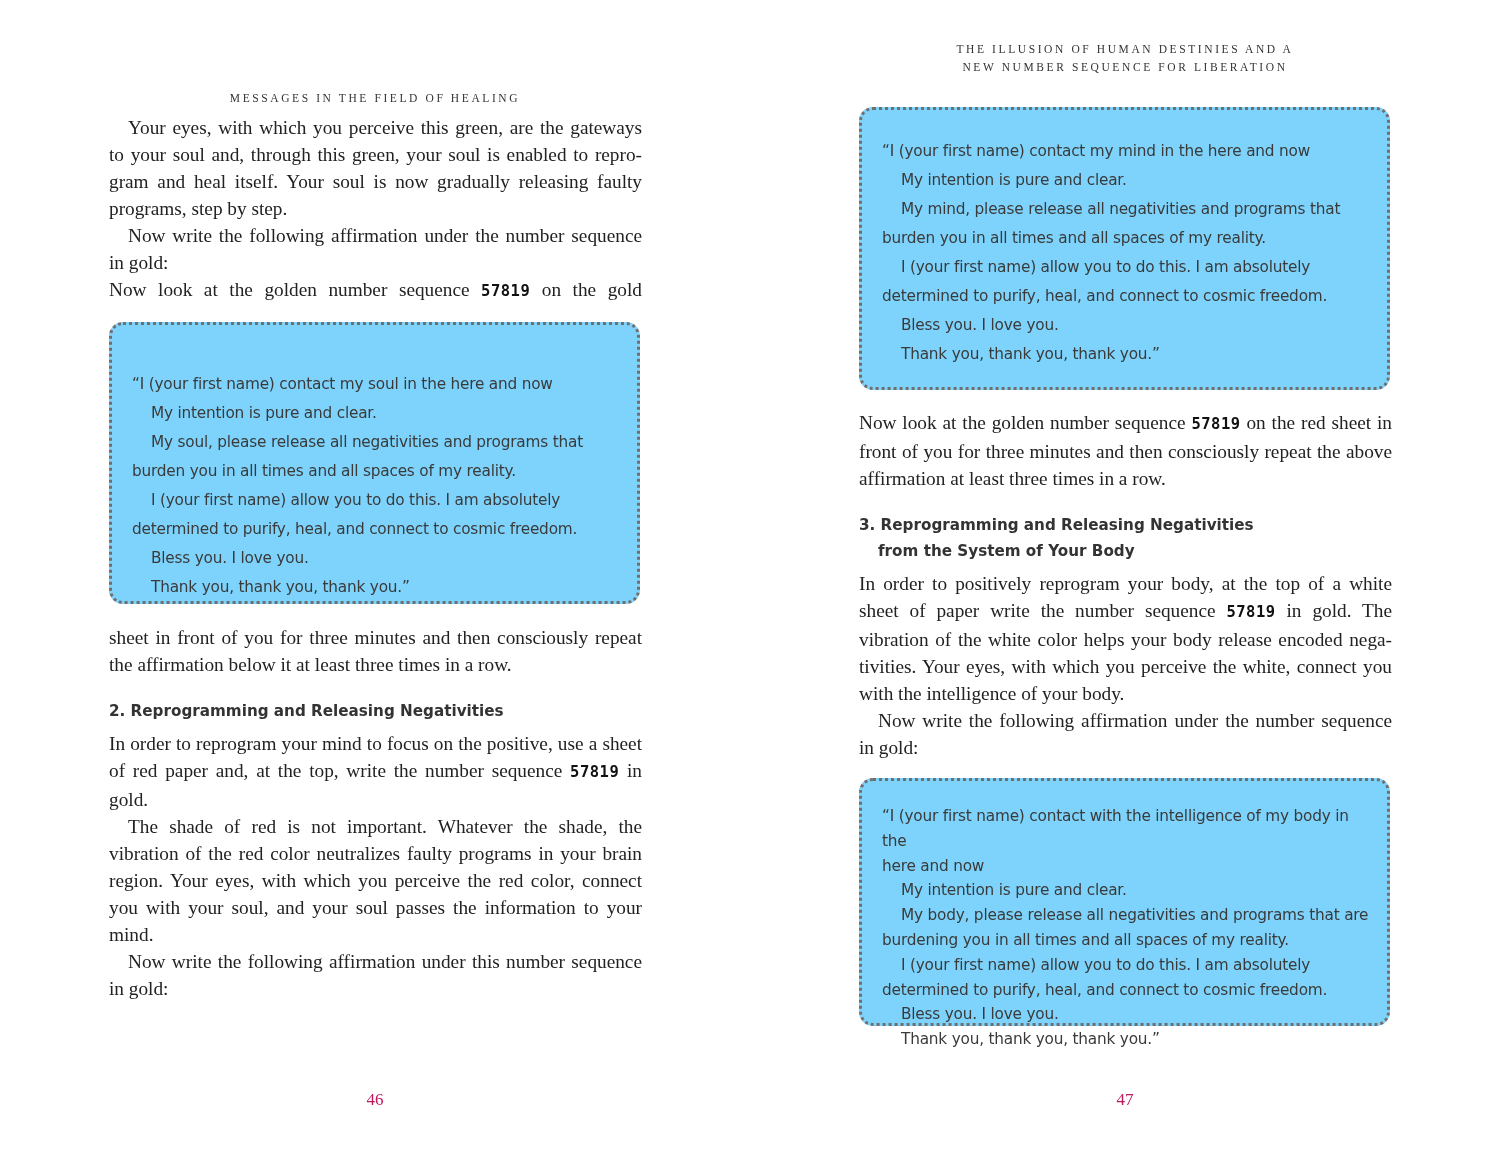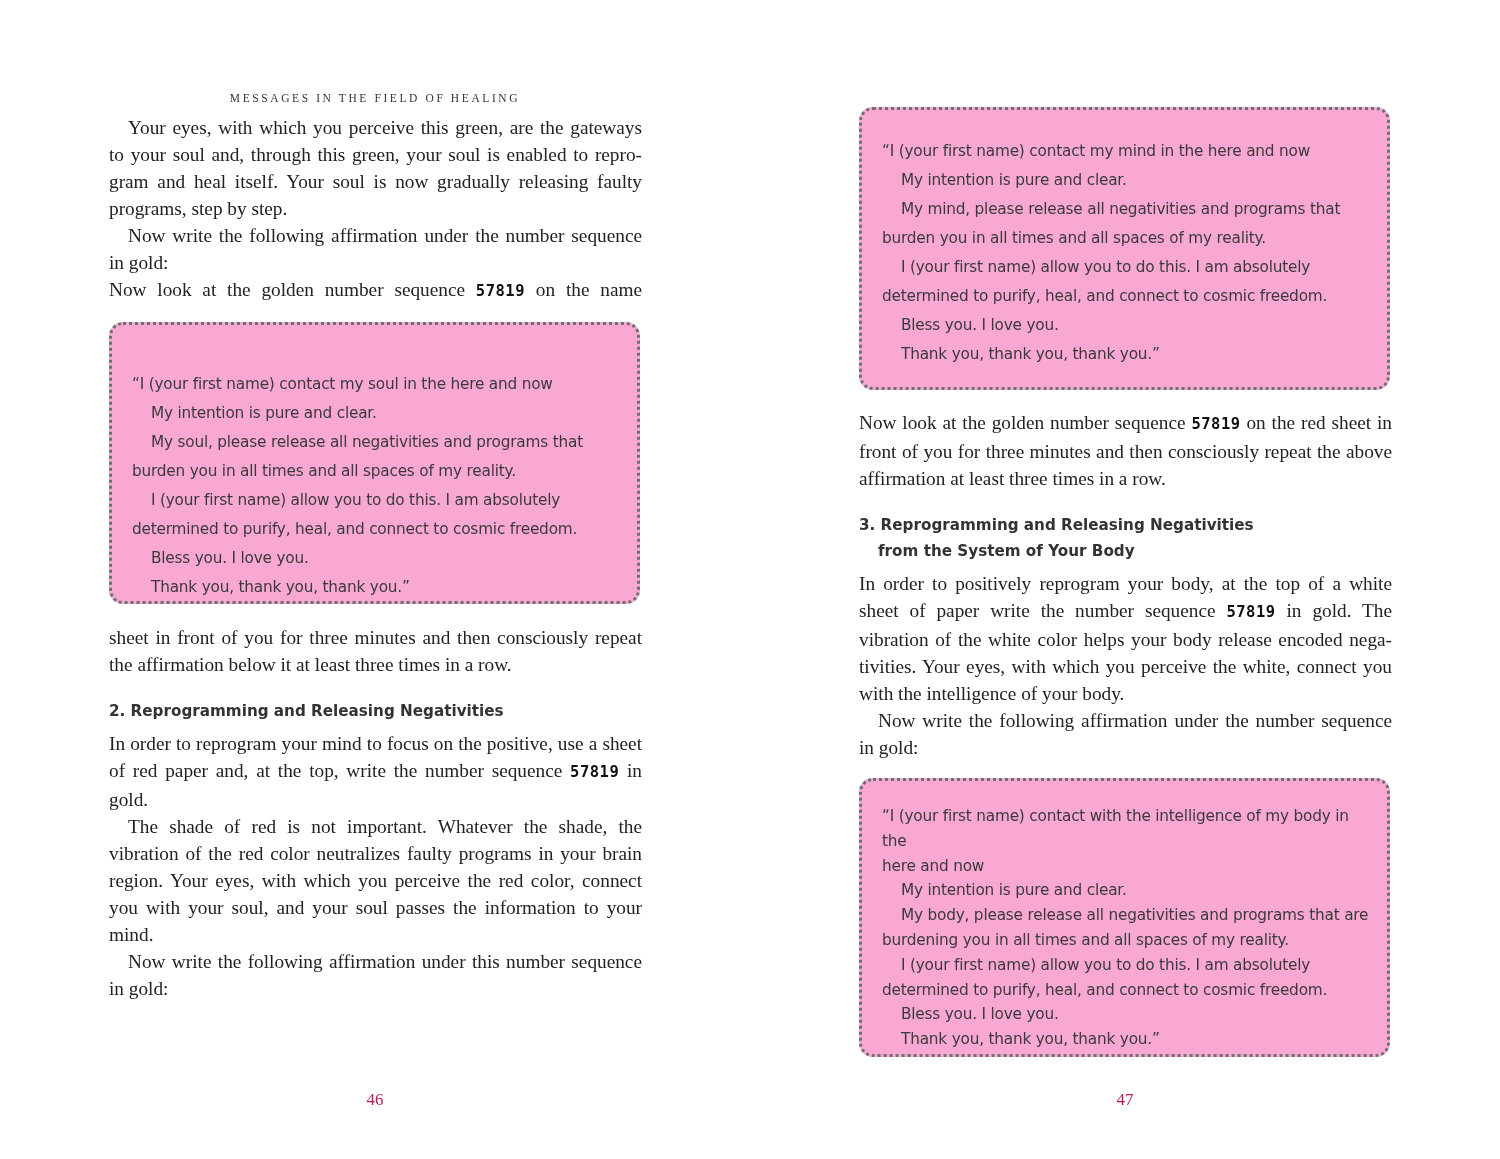--- a/index.html
+++ b/index.html
@@ -24,21 +24,21 @@
   p.body.indent { text-indent: 19px; }
   p.body.last-justify { text-align-last: justify; }
   .num { font-family: "DejaVu Sans Mono", monospace; font-weight: bold; font-size: 15.5px; letter-spacing: 0.5px; color: #111; margin-top: 35px; }
   .section-heading {
     font-family: "DejaVu Sans", sans-serif; font-weight: bold; font-size: 15.2px;
     line-height: 26px; color: #333; margin: 0;
   }
   .section-heading .line2 { display: block; padding-left: 19px; }
   .affirm-box {
     position: absolute; left: 109px; width: 531px; box-sizing: border-box;
-    background: #f9a8d4; border: 3px dotted #6f6f6f; border-radius: 14px;
+    background: #7dd3fc; border: 3px dotted #6f6f6f; border-radius: 14px;
   }
   .affirm-line {
     font-family: "DejaVu Sans", sans-serif; font-weight: normal; font-size: 15.3px;
     color: #3a3a3a; margin: 0; letter-spacing: -0.2px;
   }
   .affirm-line.indent { padding-left: 19px; }
   .page-number {
     position: absolute; top: 1090px; left: 0; width: 750px; text-align: center;
     font-family: "Liberation Serif", serif; font-size: 17px; color: #be185d;
   }
@@ -47,21 +47,21 @@
 </head>
 <body>
 
 <div class="page left">
   <div class="running-head">Messages in the Field of Healing</div>
 
   <div class="text-block" style="top:114px;">
     <p class="body indent">Your eyes, with which you perceive this green, are the gateways to your soul and, through this green, your soul is enabled to repro­gram and heal itself. Your soul is now gradually releasing faulty programs, step by step.</p>
     <p class="body indent">Now write the following affirmation under the number sequence in gold:</p>
     <p class="body last-justify">
-      <span>Now look at the golden number sequence </span><span class="num">57819</span><span> on the name</span>
+      <span>Now look at the golden number sequence </span><span class="num">57819</span><span> on the gold</span>
     </p>
   </div>
 
   <div class="affirm-box" style="top:322px; height:282px; padding:45px 0 0 20px;">
     <p class="affirm-line" style="line-height:29px;">“I (your first name) contact my soul in the here and now</p>
     <p class="affirm-line indent" style="line-height:29px;">My intention is pure and clear.</p>
     <p class="affirm-line indent" style="line-height:29px;">My soul, please release all negativities and programs that</p>
     <p class="affirm-line" style="line-height:29px;">burden you in all times and all spaces of my reality.</p>
     <p class="affirm-line indent" style="line-height:29px;">I (your first name) allow you to do this. I am absolutely</p>
     <p class="affirm-line" style="line-height:29px;">determined to purify, heal, and connect to cosmic freedom.</p>
@@ -80,20 +80,24 @@
     <p class="body indent">The shade of red is not important. Whatever the shade, the vibration of the red color neutralizes faulty programs in your brain region. Your eyes, with which you perceive the red color, connect you with your soul, and your soul passes the information to your mind.</p>
     <p class="body indent">Now write the following affirmation under this number sequence in gold:</p>
   </div>
 
   <div class="page-number">46</div>
 </div>
 
 <div class="gutter"></div>
 
 <div class="page right">
+  <div class="running-head">
+    <div>The Illusion of Human Destinies and a</div>
+    <div>New Number Sequence for Liberation</div>
+  </div>
 
   <div class="affirm-box" style="top:107px; height:283px; padding:27px 0 0 20px;">
     <p class="affirm-line" style="line-height:29px;">“I (your first name) contact my mind in the here and now</p>
     <p class="affirm-line indent" style="line-height:29px;">My intention is pure and clear.</p>
     <p class="affirm-line indent" style="line-height:29px;">My mind, please release all negativities and programs that</p>
     <p class="affirm-line" style="line-height:29px;">burden you in all times and all spaces of my reality.</p>
     <p class="affirm-line indent" style="line-height:29px;">I (your first name) allow you to do this. I am absolutely</p>
     <p class="affirm-line" style="line-height:29px;">determined to purify, heal, and connect to cosmic freedom.</p>
     <p class="affirm-line indent" style="line-height:29px;">Bless you. I love you.</p>
     <p class="affirm-line indent" style="line-height:29px;">Thank you, thank you, thank you.”</p>
@@ -106,21 +110,21 @@
     <div class="section-heading" style="margin-top:20px;">
       <span>3. Reprogramming and Releasing Negativities</span>
       <span class="line2">from the System of Your Body</span>
     </div>
     <p class="body" style="margin-top:6px;">
       <span>In order to positively reprogram your body, at the top of a white sheet of paper write the number sequence </span><span class="num">57819</span><span> in gold. The vibration of the white color helps your body release encoded nega­tivities. Your eyes, with which you perceive the white, connect you with the intelligence of your body.</span>
     </p>
     <p class="body indent">Now write the following affirmation under the number sequence in gold:</p>
   </div>
 
-  <div class="affirm-box" style="top:778px; height:279px; padding:23px 10px 0 20px;">
+  <div class="affirm-box" style="top:778px; height:248px; padding:23px 10px 0 20px;">
     <p class="affirm-line" style="line-height:24.8px;">“I (your first name) contact with the intelligence of my body in the</p>
     <p class="affirm-line" style="line-height:24.8px;">here and now</p>
     <p class="affirm-line indent" style="line-height:24.8px;">My intention is pure and clear.</p>
     <p class="affirm-line indent" style="line-height:24.8px;">My body, please release all negativities and programs that are</p>
     <p class="affirm-line" style="line-height:24.8px;">burdening you in all times and all spaces of my reality.</p>
     <p class="affirm-line indent" style="line-height:24.8px;">I (your first name) allow you to do this. I am absolutely</p>
     <p class="affirm-line" style="line-height:24.8px;">determined to purify, heal, and connect to cosmic freedom.</p>
     <p class="affirm-line indent" style="line-height:24.8px;">Bless you. I love you.</p>
     <p class="affirm-line indent" style="line-height:24.8px;">Thank you, thank you, thank you.”</p>
   </div>

